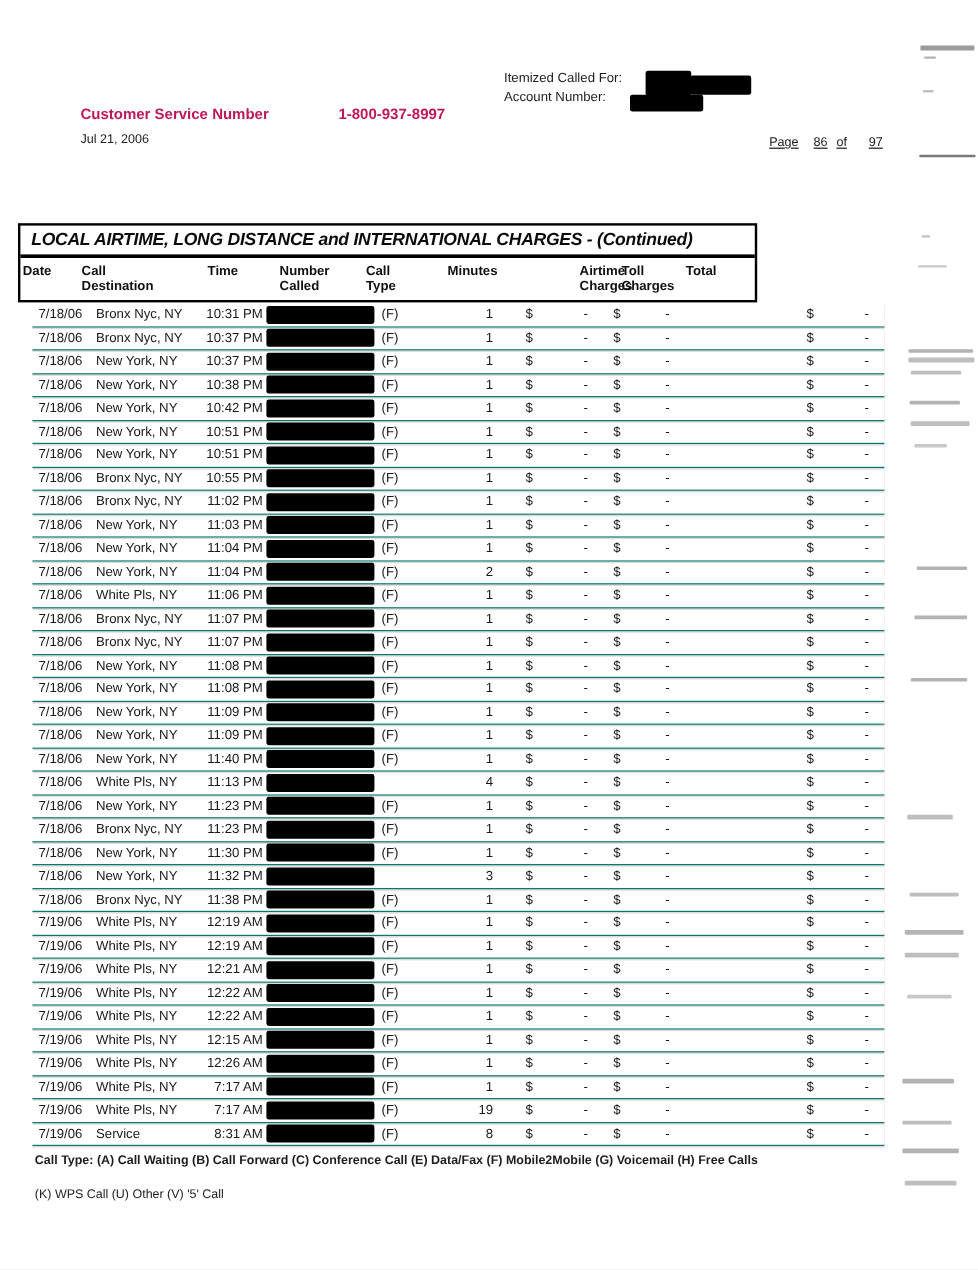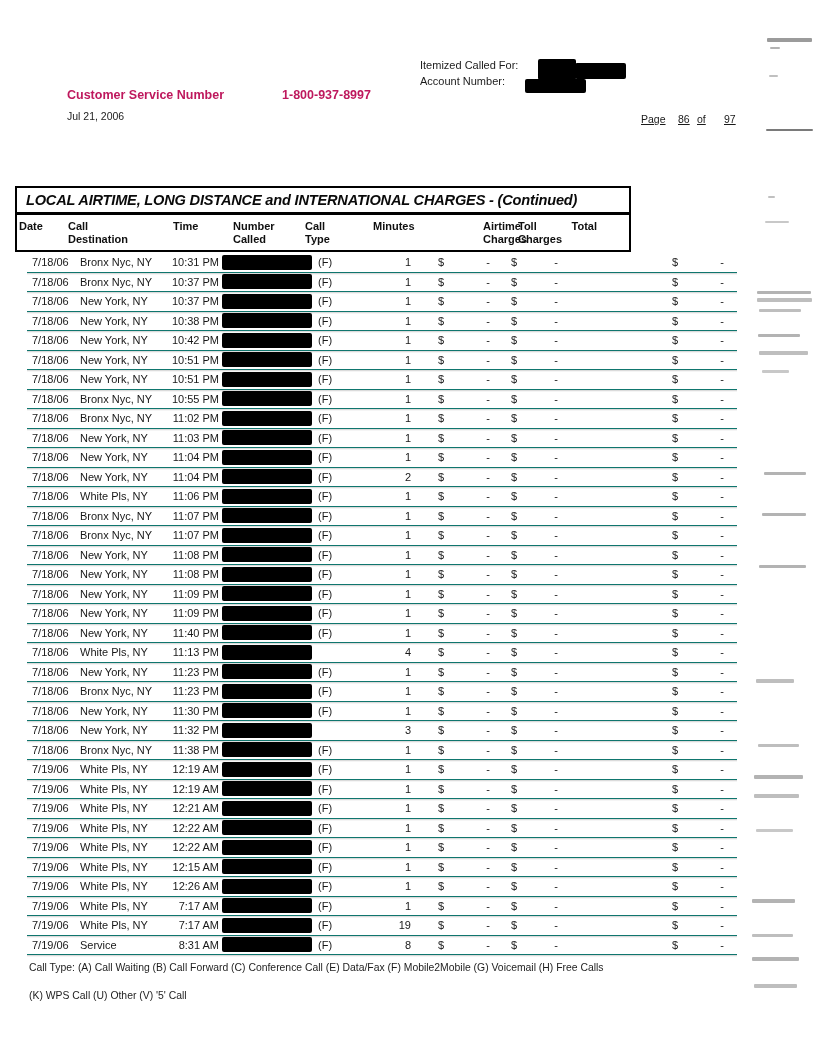--- a/index.html
+++ b/index.html
@@ -70,21 +70,21 @@
   .num-bar{display:block;width:90px;height:15px;margin-left:3px;background:#000;border-radius:2px;}
   .cell-ctype{padding-left:1px;}
   .cell-mins{text-align:right;padding-right:2px;}
   .money{display:flex;justify-content:space-between;box-sizing:border-box;}
   .money i,.money b{font-style:normal;font-weight:normal;}
   .m-airtime{padding-left:25px;padding-right:7px;}
   .m-toll{padding-left:14px;padding-right:7px;}
   .m-total{padding-left:107px;padding-right:13px;}
 
   
-  .legend1{position:absolute;left:29px;top:962px;font-size:10.4px;color:#1d1d1d;white-space:nowrap;}
+  .legend1{position:absolute;left:29px;top:962px;font-size:10.4px;color:#1d1d1d;white-space:nowrap;font-weight:bold;}
   .legend2{position:absolute;left:29px;top:990px;font-size:10.4px;color:#1d1d1d;}
 
   
   .art{position:absolute;opacity:0.75;border-radius:1px;}
 </style>
 </head>
 <body>
 
 <div class="page">
 

